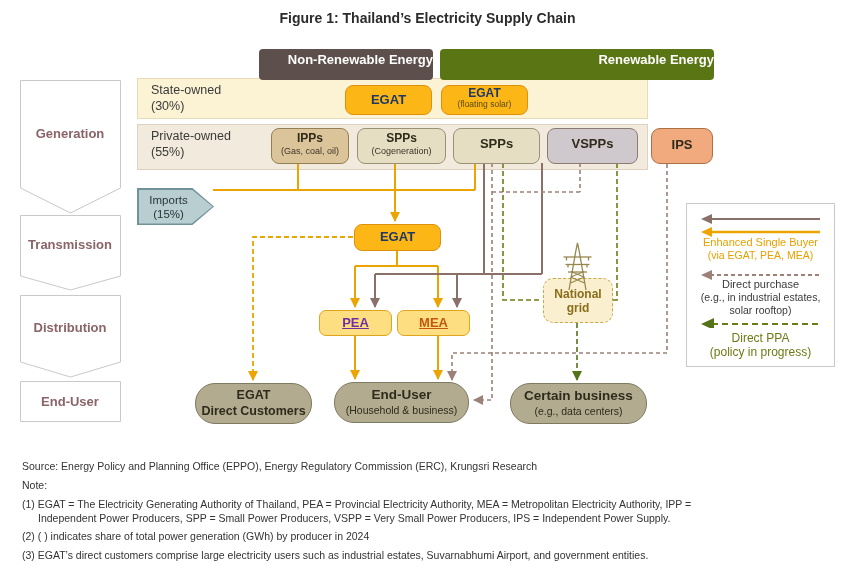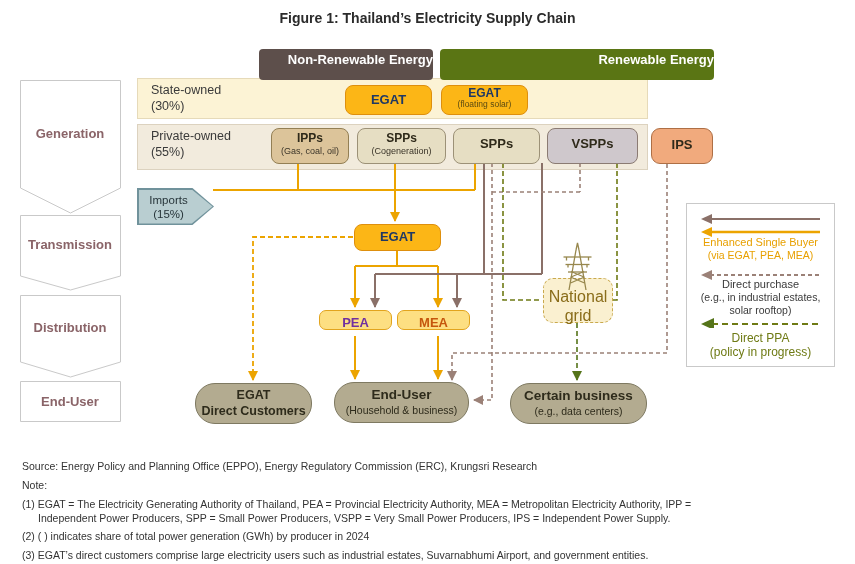--- a/index.html
+++ b/index.html
@@ -46,27 +46,27 @@
   .imports{left:137px;top:188px;width:77px;height:37px;}
   .imports-outer{position:absolute;inset:0;background:#70929B;
      clip-path:polygon(0 0,72% 0,100% 50%,72% 100%,0 100%);}
   .imports-inner{position:absolute;inset:1.5px;background:#B9CED1;
      clip-path:polygon(0 0,72% 0,100% 50%,72% 100%,0 100%);
      font-size:11.5px;color:#27353a;text-align:center;padding-top:3px;line-height:1.25;box-sizing:border-box;
      padding-right:14px;}
 
   .egat-trans{left:354px;top:224px;width:87px;height:27px;font-size:13px;line-height:24px;}
 
-  .dist-box{top:310px;width:73px;height:20px;background:#FDDF82;border:1.5px solid #E2A41E;
-            border-radius:7px;font-size:13px;font-weight:bold;line-height:23px;}
+  .dist-box{top:310px;width:73px;height:26px;background:#FDDF82;border:1.5px solid #E2A41E;
+            border-radius:7px;font-size:13px;font-weight:bold;line-height:23px;text-decoration:underline;}
   .pea{left:319px;color:#7030A0;}
   .mea{left:397px;color:#C5560D;}
 
   .national{left:543px;top:278px;width:70px;height:45px;background:#FAF0D0;
-            border:1.5px dashed #C9A94E;border-radius:10px;font-size:16px;font-weight:normal;
+            border:1.5px dashed #C9A94E;border-radius:10px;font-size:12px;font-weight:bold;
             color:#8A6D1A;line-height:1.2;padding-top:8px;}
 
   .pill{background:#B3AB90;border:1.5px solid #7E7961;border-radius:20px;color:#2E2B1B;
         font-weight:bold;padding-top:4px;line-height:1.25;}
   .egat-direct{left:195px;top:383px;width:117px;height:41px;font-size:12.5px;}
   .end-user{left:334px;top:382px;width:135px;height:41px;font-size:13.5px;}
   .end-user .sub{font-size:10.5px;font-weight:normal;}
   .certain{left:510px;top:383px;width:137px;height:41px;font-size:13.5px;}
   .certain .sub{font-size:10.5px;font-weight:normal;}
   .egat-direct .sub{font-size:12.5px;font-weight:bold;}

